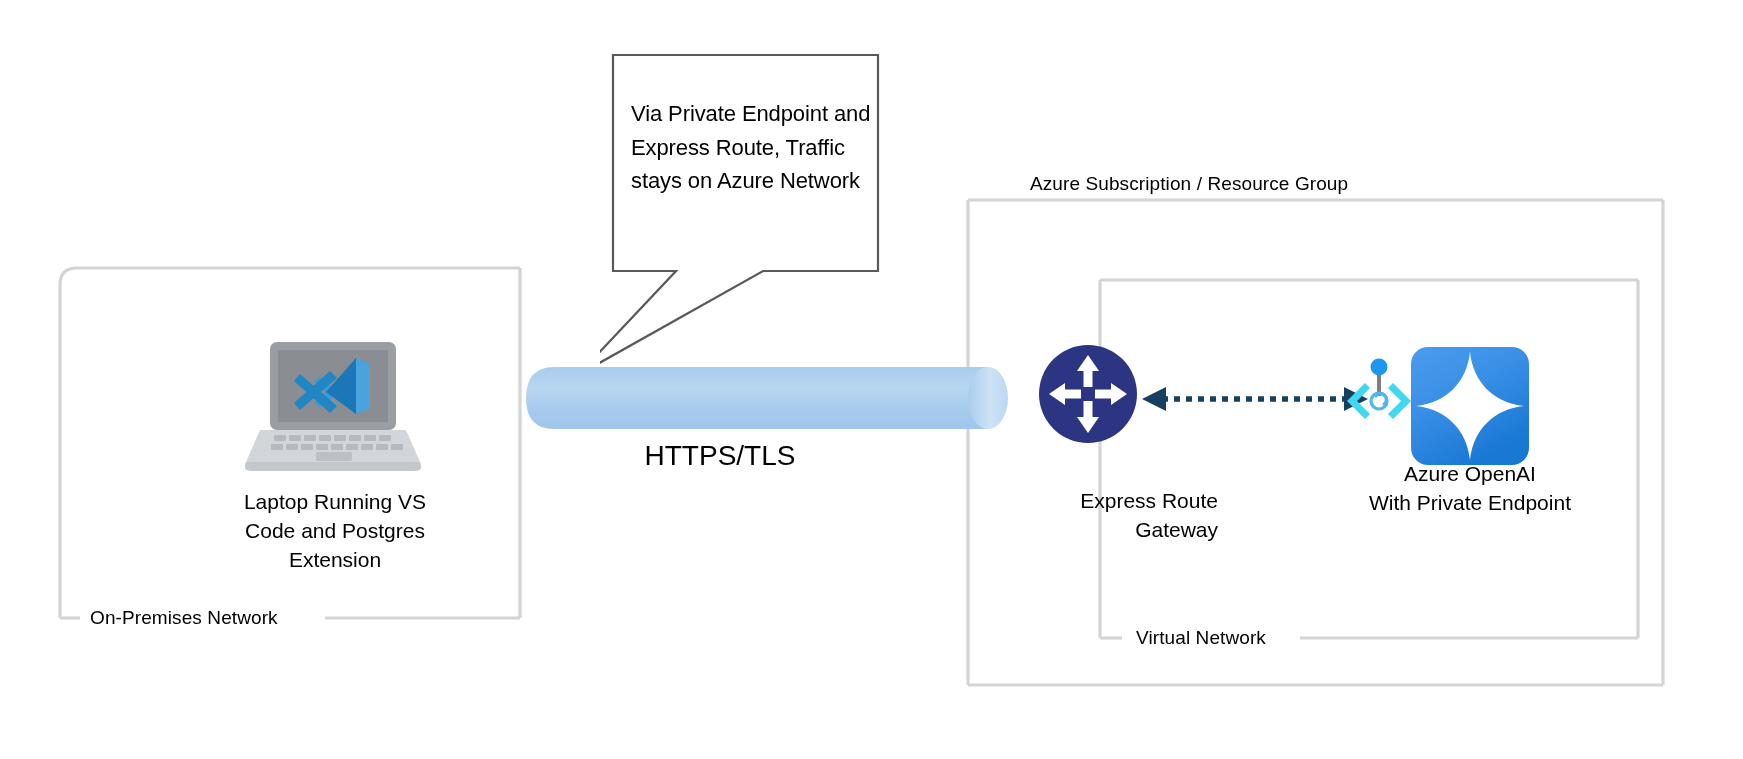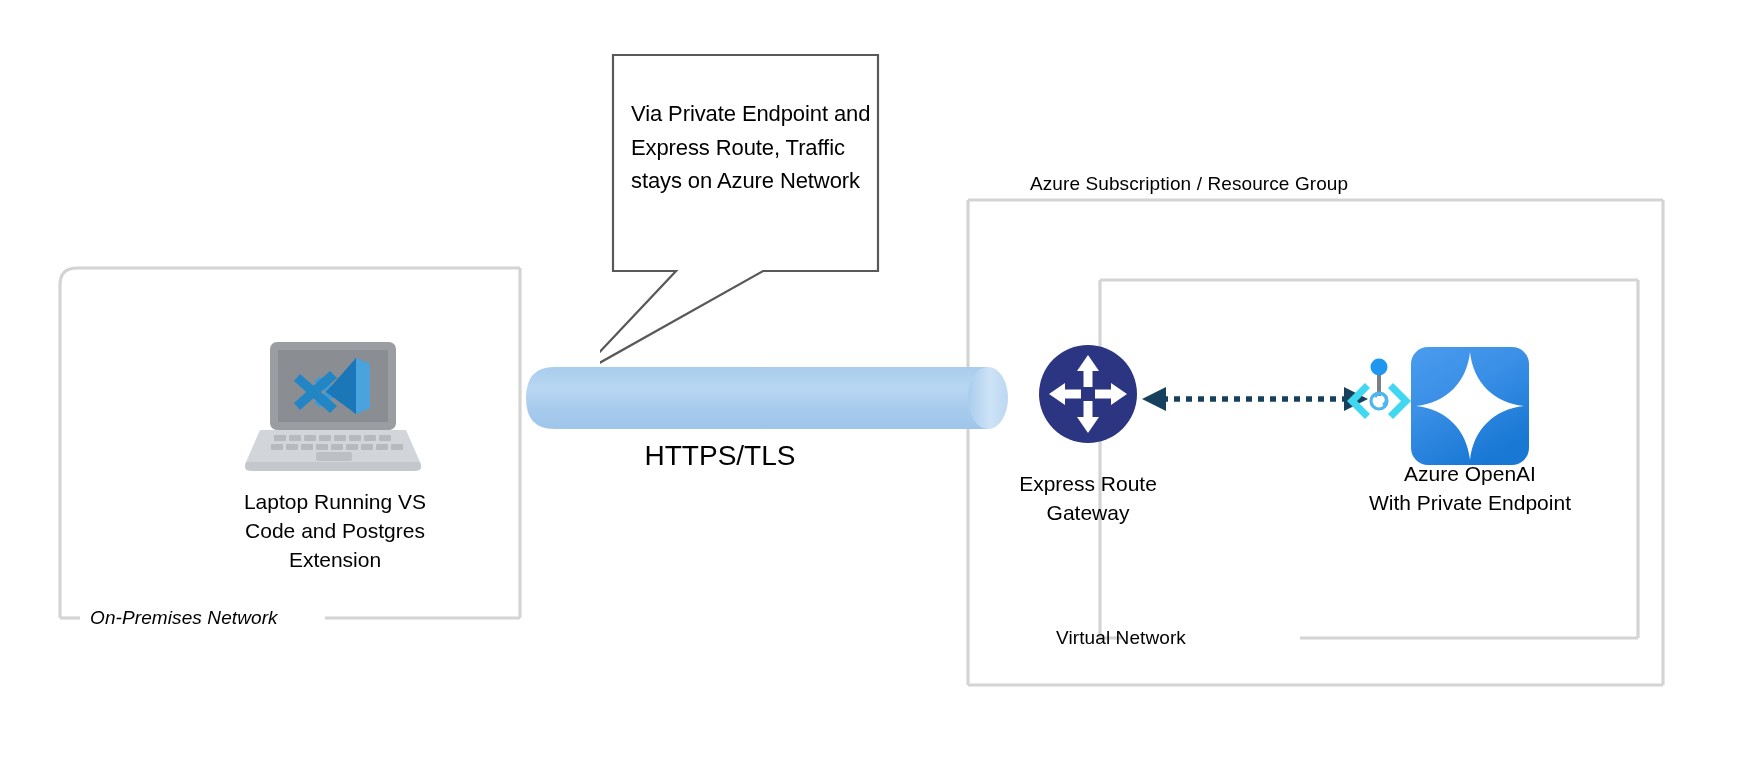--- a/index.html
+++ b/index.html
@@ -93,25 +93,25 @@
 
     <g stroke="#d4d4d4" stroke-width="3.2" fill="none">
       <path d="M 1100 280 L 1638 280"></path>
       <path d="M 1100 280 L 1100 638"></path>
       <path d="M 1638 280 L 1638 638"></path>
       <path d="M 1100 638 L 1122 638"></path>
       <path d="M 1300 638 L 1638 638"></path>
     </g>
   </svg>
 
-  <div class="boundary-label" style="left:90px; top:607px;font-style:italic;">On-Premises Network</div>
+  <div class="boundary-label" style="left:90px; top:607px;">On-Premises Network</div>
 
   <div class="boundary-label" style="left:1010px; top:173px;margin-left:20px;">Azure Subscription / Resource Group</div>
 
-  <div class="boundary-label" style="left:1056px; top:627px;text-align:center;">Virtual Network</div>
+  <div class="boundary-label" style="left:1136px; top:627px;text-align:center;">Virtual Network</div>
 
   <svg class="abs" style="left:600px; top:45px; width:300px; height:350px;" viewBox="0 0 300 350" xmlns="http://www.w3.org/2000/svg">
 
     <path d="M 13 10 L 278 10 L 278 226 L 163 226 L -22 330 L 76 226 L 13 226 Z" fill="#ffffff" stroke="#595959" stroke-width="2.2" stroke-linejoin="miter"></path>
   </svg>
   <div class="callout-text">Via Private Endpoint and Express Route, Traffic stays on Azure Network</div>
 
   <svg class="abs" style="left:518px; top:358px; width:510px; height:80px;" viewBox="0 0 510 80" xmlns="http://www.w3.org/2000/svg">
     <defs>
       <linearGradient id="pipeBodyGrad" x1="0" y1="0" x2="0" y2="1">
@@ -186,21 +186,21 @@
 
     <path d="M 50 11 L 61 27 L 54.5 27 L 54.5 43 L 45.5 43 L 45.5 27 L 39 27 Z" fill="#ffffff"></path>
 
     <path d="M 50 89 L 39 73 L 45.5 73 L 45.5 57 L 54.5 57 L 54.5 73 L 61 73 Z" fill="#ffffff"></path>
 
     <path d="M 11 50 L 27 39 L 27 45.5 L 43 45.5 L 43 54.5 L 27 54.5 L 27 61 Z" fill="#ffffff"></path>
 
     <path d="M 89 50 L 73 61 L 73 54.5 L 57 54.5 L 57 45.5 L 73 45.5 L 73 39 Z" fill="#ffffff"></path>
   </svg>
 
-  <div class="node-label" style="left:958px; top:469px; width:260px;">Express Route
+  <div class="node-label" style="left:958px; top:486px; width:260px;text-align:right;">Express Route
 Gateway</div>
 
   <svg class="abs" style="left:1140px; top:380px; width:230px; height:38px;" viewBox="0 0 230 38" xmlns="http://www.w3.org/2000/svg">
     <line x1="22" y1="19" x2="208" y2="19" stroke="#17405e" stroke-width="5.5" stroke-dasharray="6 6" stroke-linecap="butt"></line>
     <path d="M 2 19 L 26 7 L 26 31 Z" fill="#17405e"></path>
     <path d="M 228 19 L 204 7 L 204 31 Z" fill="#17405e"></path>
   </svg>
 
   <svg class="abs" style="left:1346px; top:352px; width:66px; height:72px;" viewBox="0 0 66 72" xmlns="http://www.w3.org/2000/svg">
 

